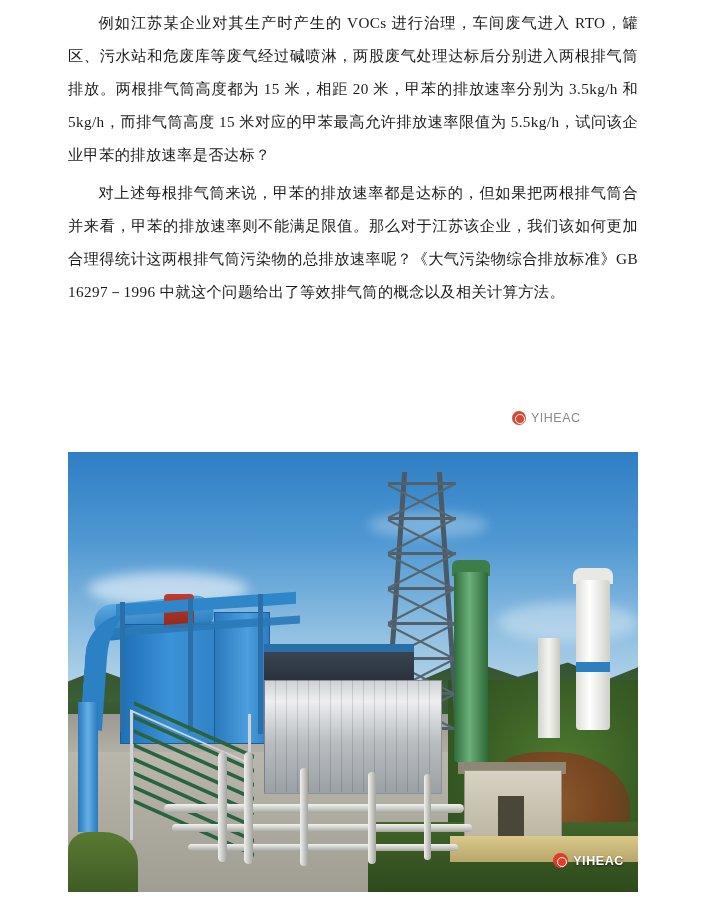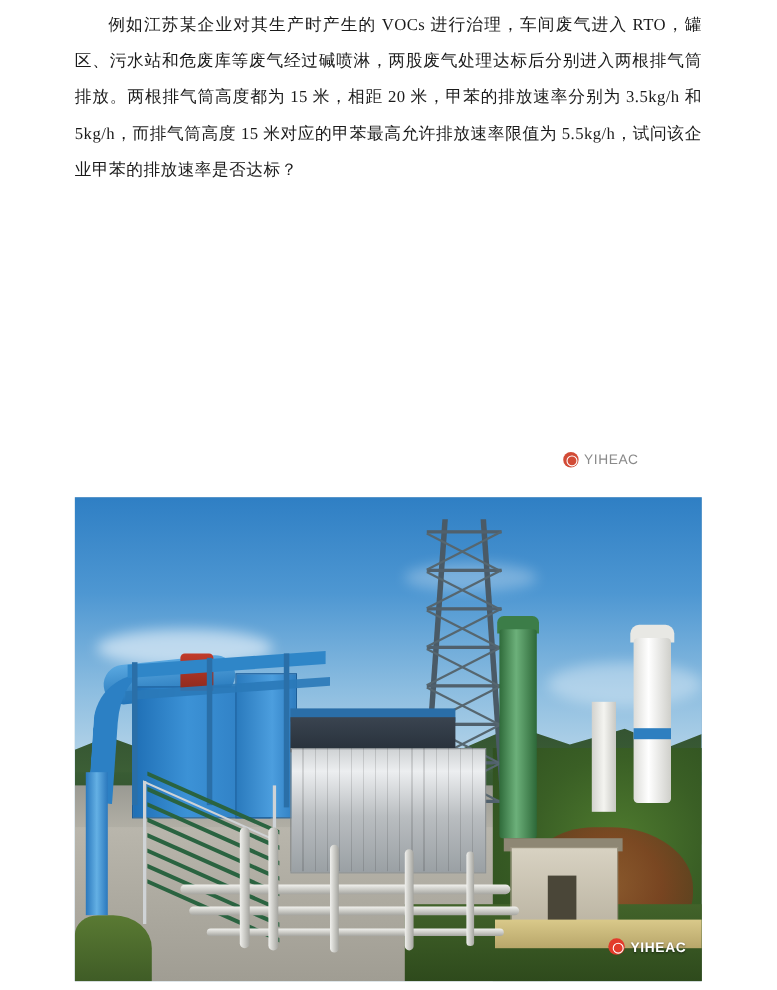--- a/index.html
+++ b/index.html
@@ -363,20 +363,21 @@
     border-radius: 50%;
   }
 </style>
 </head>
 <body>
 
 <div class="page">
 
   <div class="article-body">
     <p class="para">例如江苏某企业对其生产时产生的 VOCs 进行治理，车间废气进入 RTO，罐区、污水站和危废库等废气经过碱喷淋，两股废气处理达标后分别进入两根排气筒排放。两根排气筒高度都为 15 米，相距 20 米，甲苯的排放速率分别为 3.5kg/h 和 5kg/h，而排气筒高度 15 米对应的甲苯最高允许排放速率限值为 5.5kg/h，试问该企业甲苯的排放速率是否达标？</p>
+    <p class="para second">对上述每根排气筒来说，甲苯的排放速率都是达标的，但如果把两根排气筒合并来看，甲苯的排放速率则不能满足限值。那么对于江苏该企业，我们该如何更加合理得统计这两根排气筒污染物的总排放速率呢？《大气污染物综合排放标准》GB 16297－1996 中就这个问题给出了等效排气筒的概念以及相关计算方法。</p>
   </div>
 
   <div class="text-watermark">
     <span class="wm-badge-gray"></span>
     <span>YIHEAC</span>
   </div>
 
   <div class="photo-wrap">
     <div class="photo">
 

